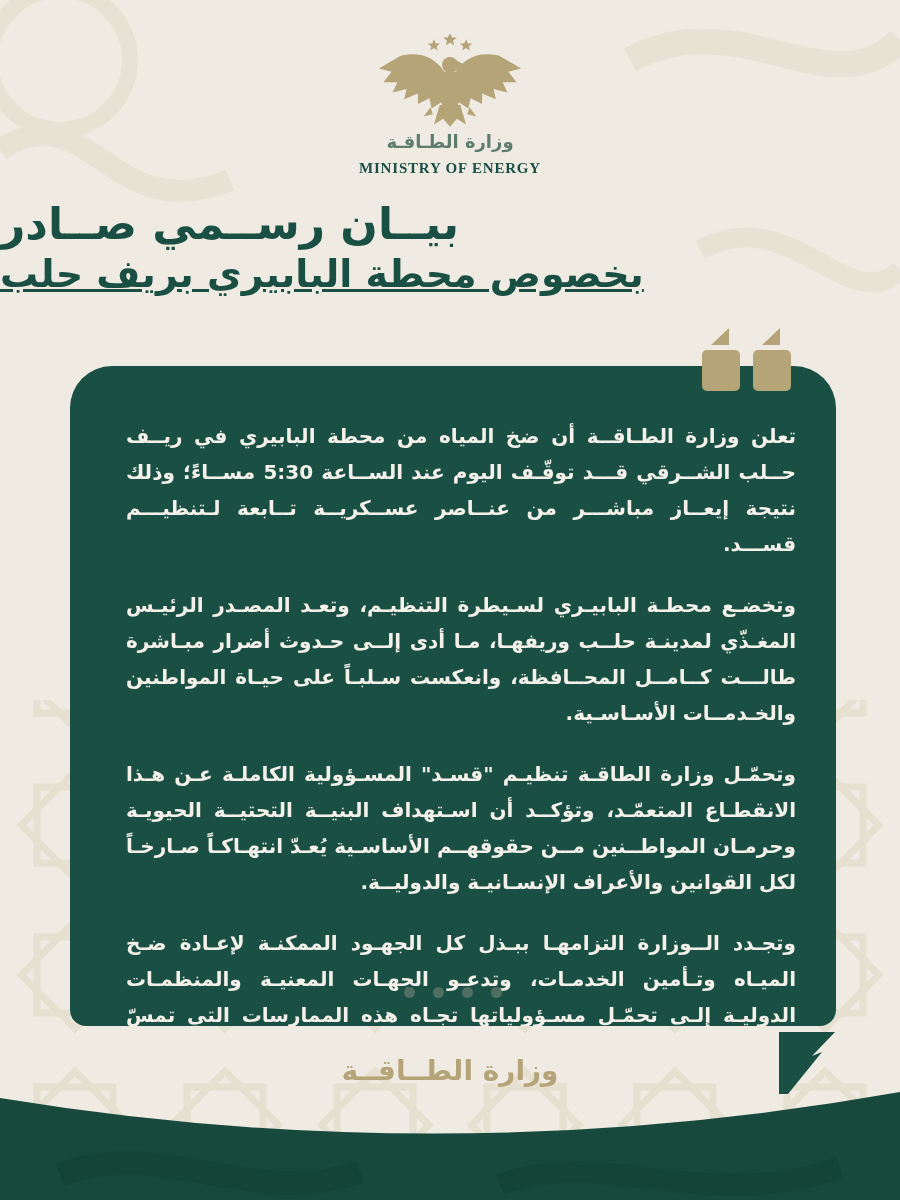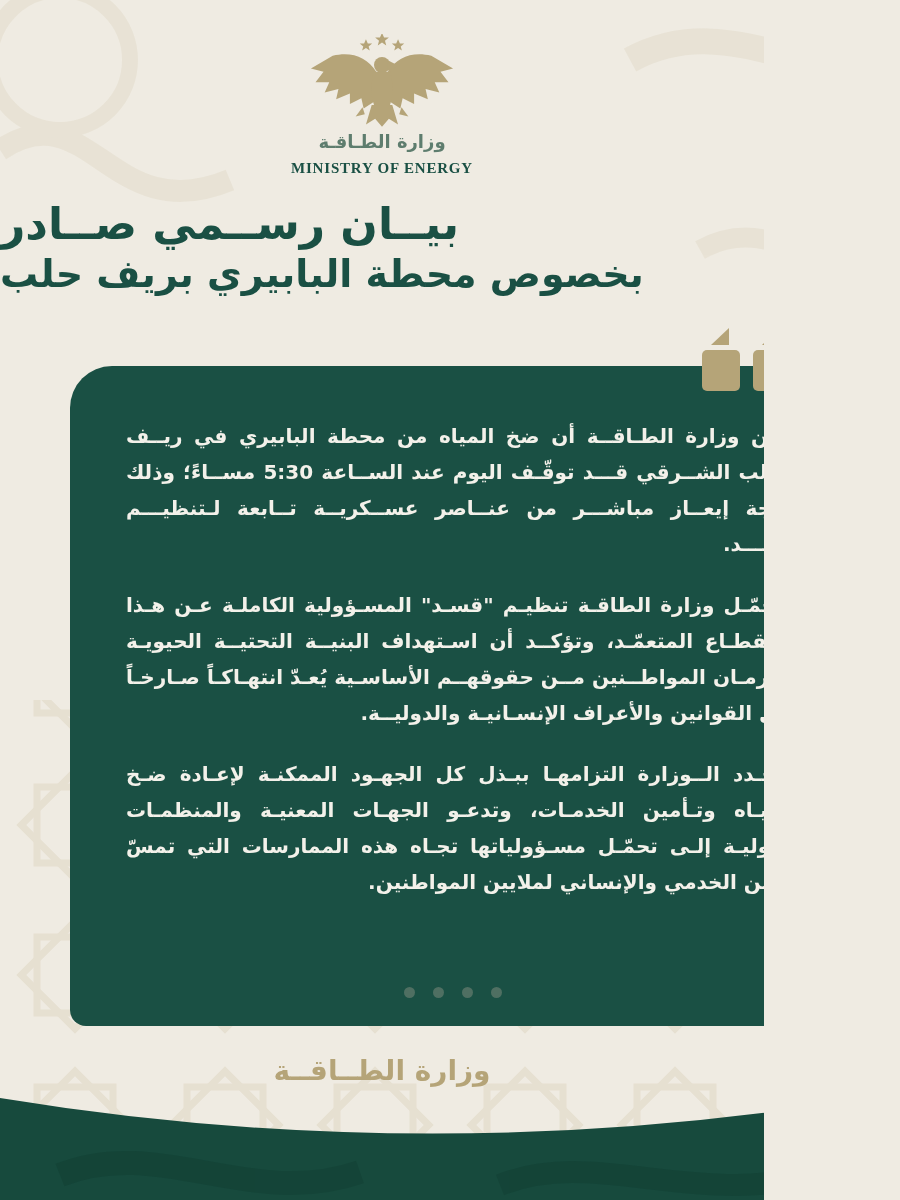--- a/index.html
+++ b/index.html
@@ -14,21 +14,21 @@
   }
   *{margin:0;padding:0;box-sizing:border-box;}
   html,body{width:900px;height:1200px;}
   body{
     background:var(--background);
     font-family:"DejaVu Sans", sans-serif;
     overflow:hidden;
   }
   .poster{
     position:relative;
-    width:764px;height:1200px;
+    width:900px;height:1200px;
     background:var(--background);
     overflow:hidden;
   }
   .bg-pattern{position:absolute;left:0;top:0;z-index:0;}
 
   
   .logo-block{
     position:absolute;top:34px;left:0;width:100%;
     text-align:center;z-index:1;
   }
@@ -48,21 +48,21 @@
   }
 
   
   .title{
     position:absolute;top:198px;left:0;width:100%;
     text-align:left;z-index:1;
     color:var(--primary-green);
     direction:rtl;
   }
   .title .l1{display:block;font-size:44px;font-weight:bold;line-height:1.2;}
-  .title .l2{display:block;font-size:38px;font-weight:bold;line-height:1.25;}
+  .title .l2{display:block;font-size:38px;font-weight:bold;line-height:1.25;text-decoration:underline;}
 
   
   .open-quotes{position:absolute;left:702px;top:327px;z-index:3;}
   .close-quote{position:absolute;left:779px;top:1032px;z-index:2;}
 
   
   .card{
     position:absolute;left:70px;top:366px;
     width:766px;height:660px;
     background:var(--primary-green);
@@ -162,20 +162,21 @@
     <g fill="#B5A478">
       <rect x="0" y="23" width="38" height="41" rx="5"></rect>
       <polygon points="9,18 27,1 27,18"></polygon>
       <rect x="51" y="23" width="38" height="41" rx="5"></rect>
       <polygon points="60,18 78,1 78,18"></polygon>
     </g>
   </svg>
 
   <section class="card" lang="ar">
     <p>تعلن وزارة الطـاقــة أن ضخ المياه من محطة البابيري في ريــف حــلب الشــرقي قـــد توقّـف اليوم عند الســاعة 5:30 مســاءً؛ وذلك نتيجة إيعــاز مباشـــر من عنــاصر عســكريــة تــابعة لـتنظيـــم قســـد.</p>
+    <p>وتخضـع محطـة البابيـري لسـيطرة التنظيـم، وتعـد المصـدر الرئيـس المغـذّي لمدينـة حلــب وريفهـا، مـا أدى إلــى حـدوث أضرار مبـاشرة طالـــت كــامــل المحــافظة، وانعكست سـلبـاً على حيـاة المواطنين والخـدمــات الأسـاسـية.</p>
     <p>وتحمّـل وزارة الطاقـة تنظيـم "قسـد" المسـؤولية الكاملـة عـن هـذا الانقطـاع المتعمّـد، وتؤكــد أن اسـتهداف البنيــة التحتيــة الحيويـة وحرمـان المواطــنين مــن حقوقهــم الأساسـية يُعـدّ انتهـاكـاً صـارخـاً لكل القوانين والأعراف الإنسـانيـة والدوليــة.</p>
     <p>وتجـدد الــوزارة التزامهـا ببـذل كل الجهـود الممكنـة لإعـادة ضـخ الميـاه وتـأمين الخدمـات، وتدعـو الجهـات المعنيـة والمنظمـات الدوليـة إلـى تحمّـل مسـؤولياتها تجـاه هذه الممارسات التي تمسّ الأمن الخدمي والإنساني لملايين المواطنين.</p>
     <div class="dots"><span class="dot"></span><span class="dot"></span><span class="dot"></span><span class="dot"></span></div>
   </section>
 
   <svg class="close-quote" width="58" height="62" viewBox="0 0 58 62" aria-hidden="true">
     <path fill="#1A5044" d="M0,0 H56 L33,24 L43,20 L9,62 H0 Z"></path>
   </svg>
 
   <div class="footer-brand" lang="ar">وزارة الطــاقــة</div>

